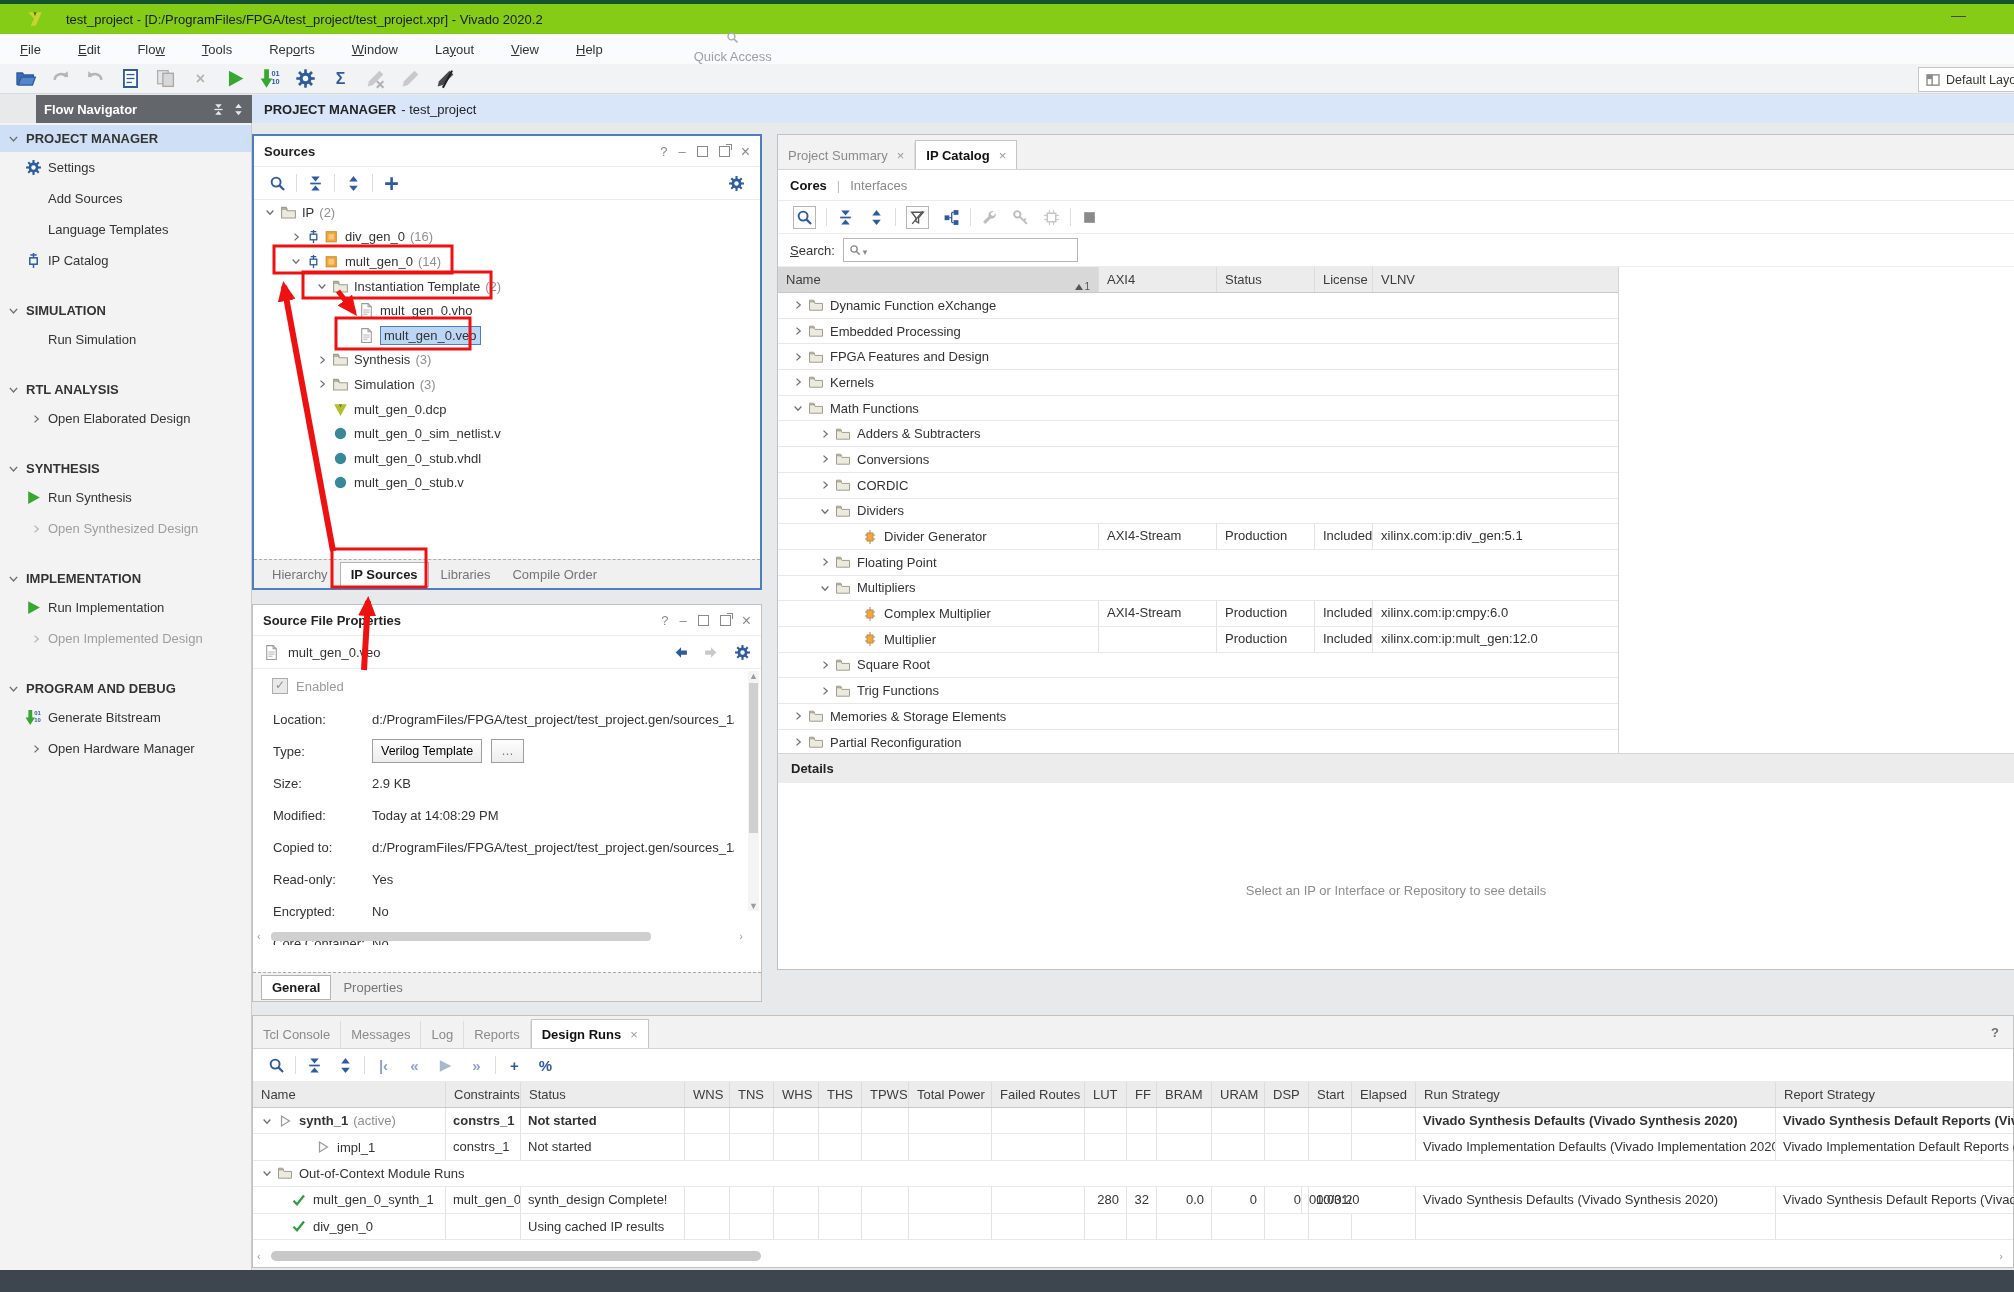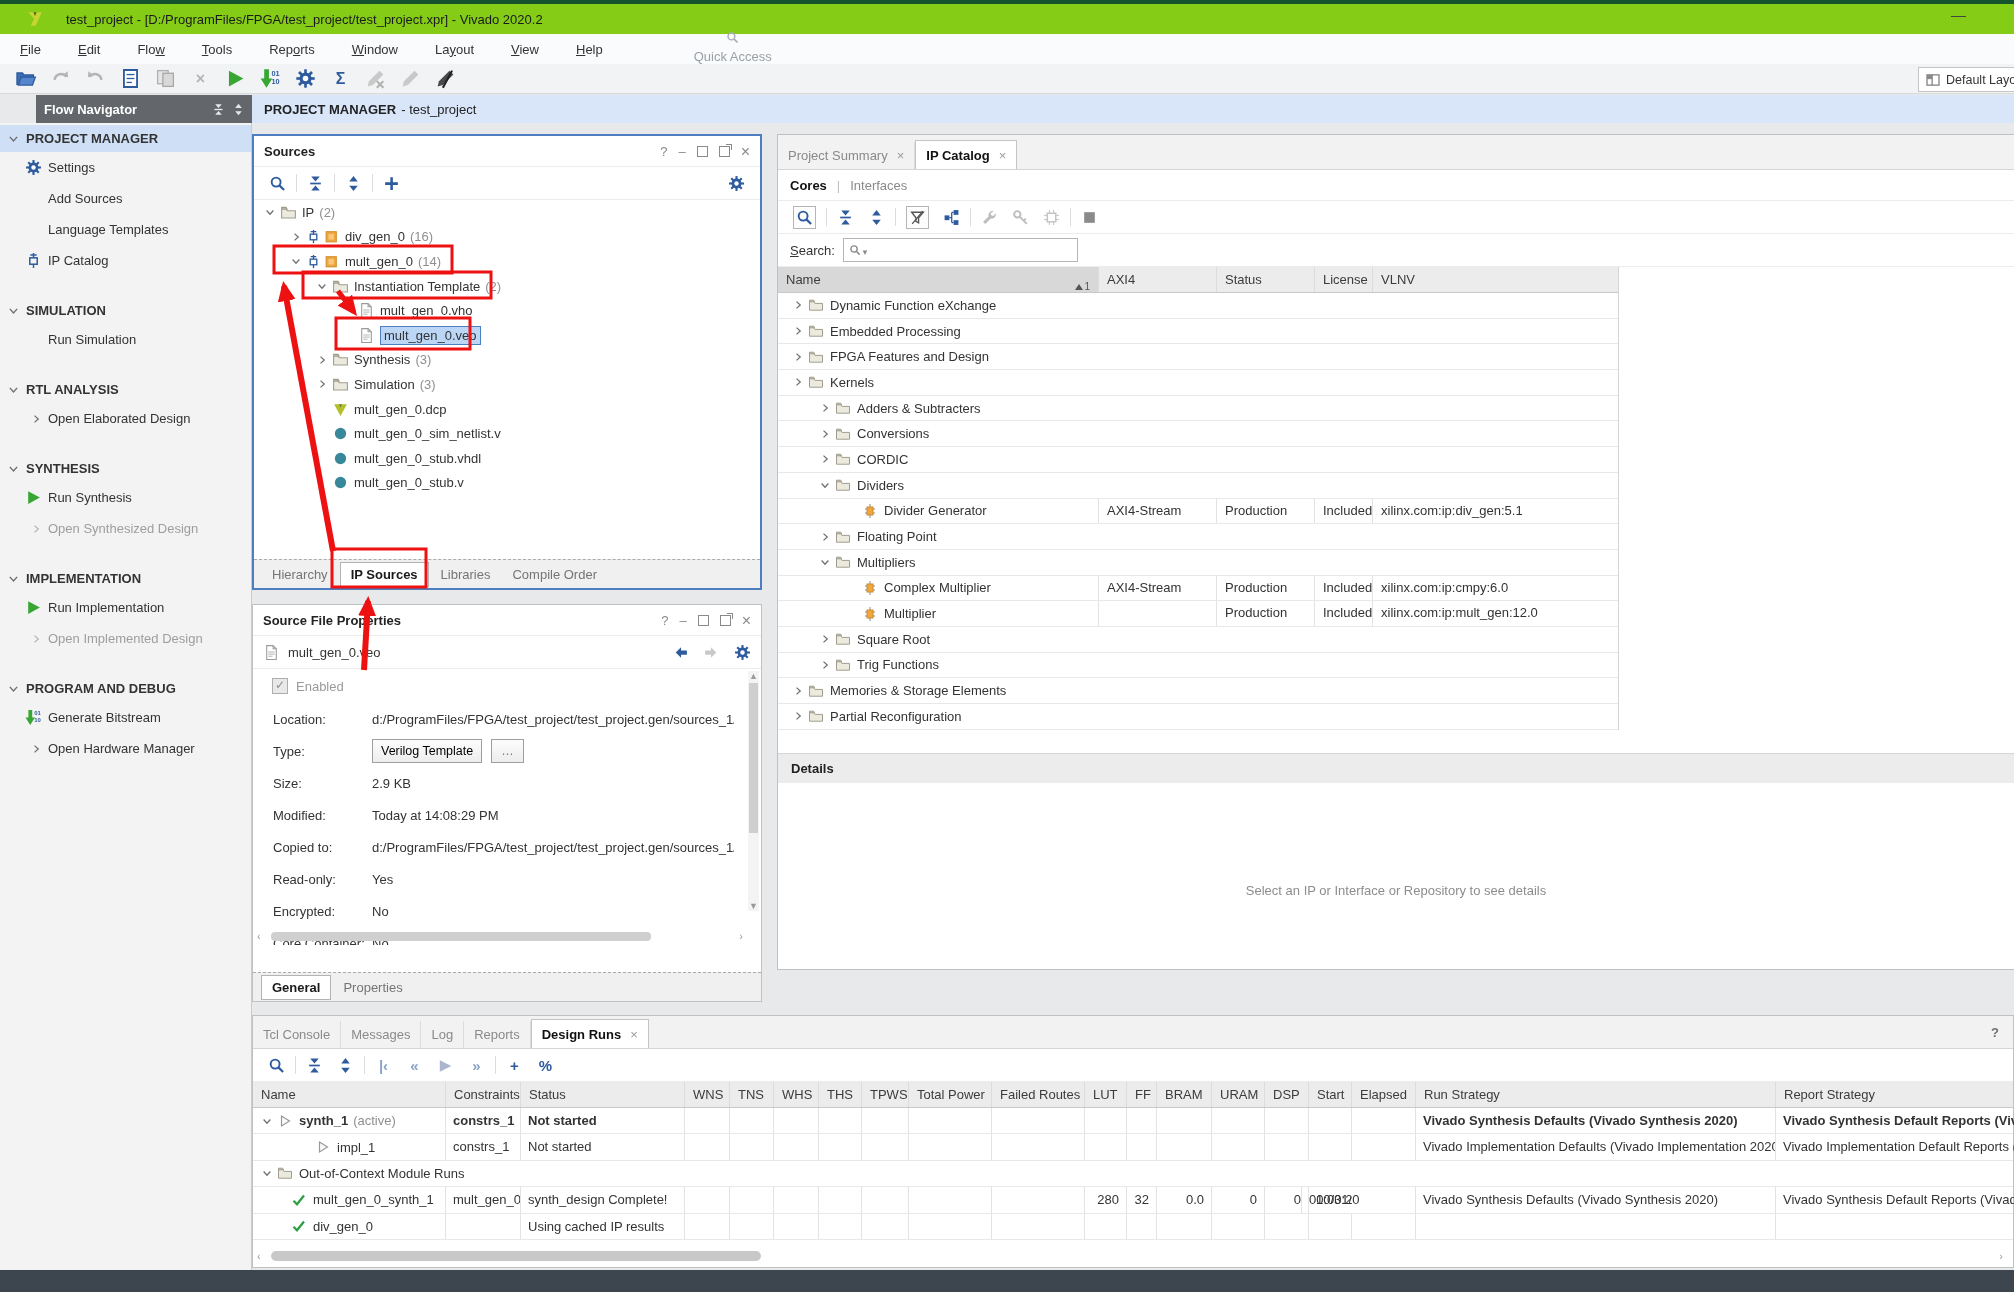--- a/index.html
+++ b/index.html
@@ -971,20 +971,40 @@
                 </svg>
               </span>
               <span>Kernels</span>
             </div>
             <div class="icell" style="left: 320px; width: 118px;"></div>
             <div class="icell" style="left: 438px; width: 98px;"></div>
             <div class="icell" style="left: 536px; width: 58px;"></div>
             <div class="icell" style="left: 594px; width: 246px;"></div>
           </div>
           <div class="irow">
+            <div class="iname" style="padding-left: 14px;">
+              <span class="chev">
+                <svg viewBox="0 0 16 16">
+                  <path d="M3.5 6L8 11l4.5-5" fill="none" stroke="#6f6f6f" stroke-width="1.7"></path>
+                </svg>
+              </span>
+              <span class="ico">
+                <svg viewBox="0 0 16 16">
+                  <path d="M1.5 5.5V3.2h4.2l1 1.6h0z" fill="#cfccbd" stroke="#a09d8d"></path>
+                  <path d="M1.5 13.2V4.8h4.3l1.1 1.6h7.6v6.8z" fill="#eceadf" stroke="#a09d8d"></path>
+                </svg>
+              </span>
+              <span>Math Functions</span>
+            </div>
+            <div class="icell" style="left: 320px; width: 118px;"></div>
+            <div class="icell" style="left: 438px; width: 98px;"></div>
+            <div class="icell" style="left: 536px; width: 58px;"></div>
+            <div class="icell" style="left: 594px; width: 246px;"></div>
+          </div>
+          <div class="irow">
             <div class="iname" style="padding-left: 41px;">
               <span class="chev">
                 <svg viewBox="0 0 16 16">
                   <path d="M6 3.5L11 8l-5 4.5" fill="none" stroke="#6f6f6f" stroke-width="1.7"></path>
                 </svg>
               </span>
               <span class="ico">
                 <svg viewBox="0 0 16 16">
                   <path d="M1.5 5.5V3.2h4.2l1 1.6h0z" fill="#cfccbd" stroke="#a09d8d"></path>
                   <path d="M1.5 13.2V4.8h4.3l1.1 1.6h7.6v6.8z" fill="#eceadf" stroke="#a09d8d"></path>

